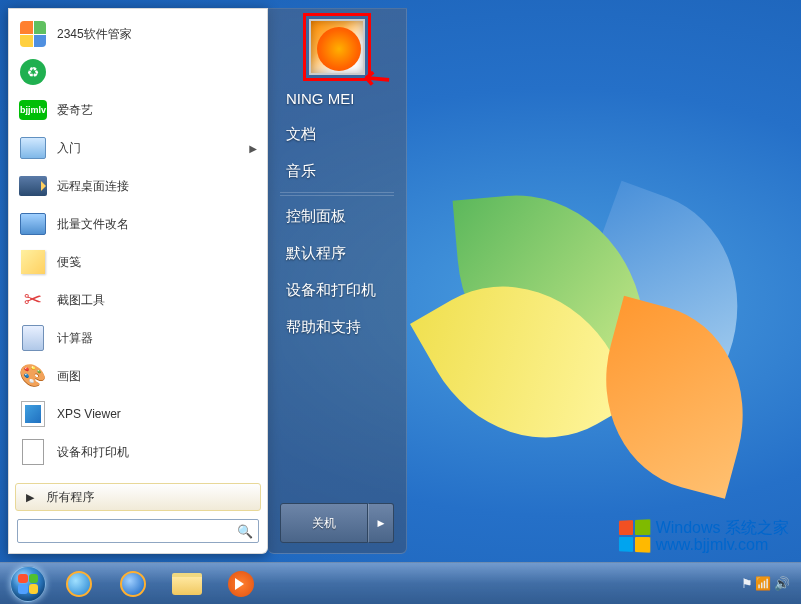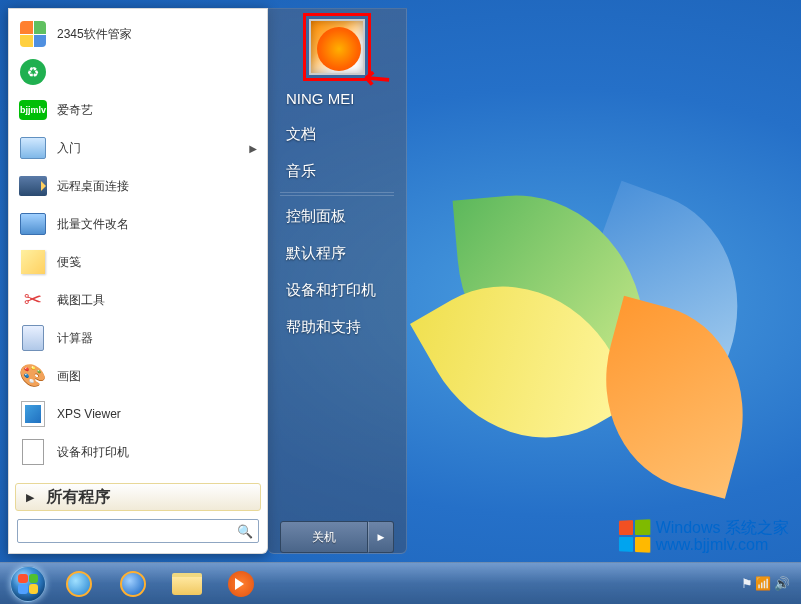--- a/index.html
+++ b/index.html
@@ -99,21 +99,21 @@
       padding: 4px 10px;
       display: flex;
       align-items: center;
       cursor: pointer;
       background: linear-gradient(180deg, #fefefe, #f1ead7);
       border: 1px solid #e8d898;
       border-radius: 3px;
       height: 28px;
     }
     .ap-arrow { color: #333; font-size: 11px; margin-right: 12px; }
-    .ap-label { font-size: 16px; color: #333; font-weight: bold; }
+    .ap-label { font-size: 12px; color: #333; }
     
     .search-box {
       margin: 4px 8px 10px 8px;
       height: 24px;
       background: #fff;
       border: 1px solid #8fa6c2;
       border-radius: 2px;
       display: flex;
       align-items: center;
       padding: 0 4px;
@@ -183,25 +183,25 @@
       padding: 9px 18px;
       color: #fff;
       font-size: 15px;
       cursor: pointer;
       text-shadow: 0 1px 2px rgba(0,0,0,0.5);
     }
     .right-sep { height: 1px; background: rgba(255,255,255,0.2); margin: 2px 12px; }
     
     .shutdown-row {
       position: absolute;
-      bottom: 0;
+      bottom: 10px;
       left: 12px;
       right: 12px;
       display: flex;
-      height: 32px;
+      height: 40px;
       justify-content: center;
     }
     .shutdown-btn {
       flex: 1;
       background: linear-gradient(180deg, #6d85a8, #4a6589);
       border: 1px solid #2f4560;
       border-radius: 3px 0 0 3px;
       color: #fff;
       font-size: 12px;
       display: flex;

